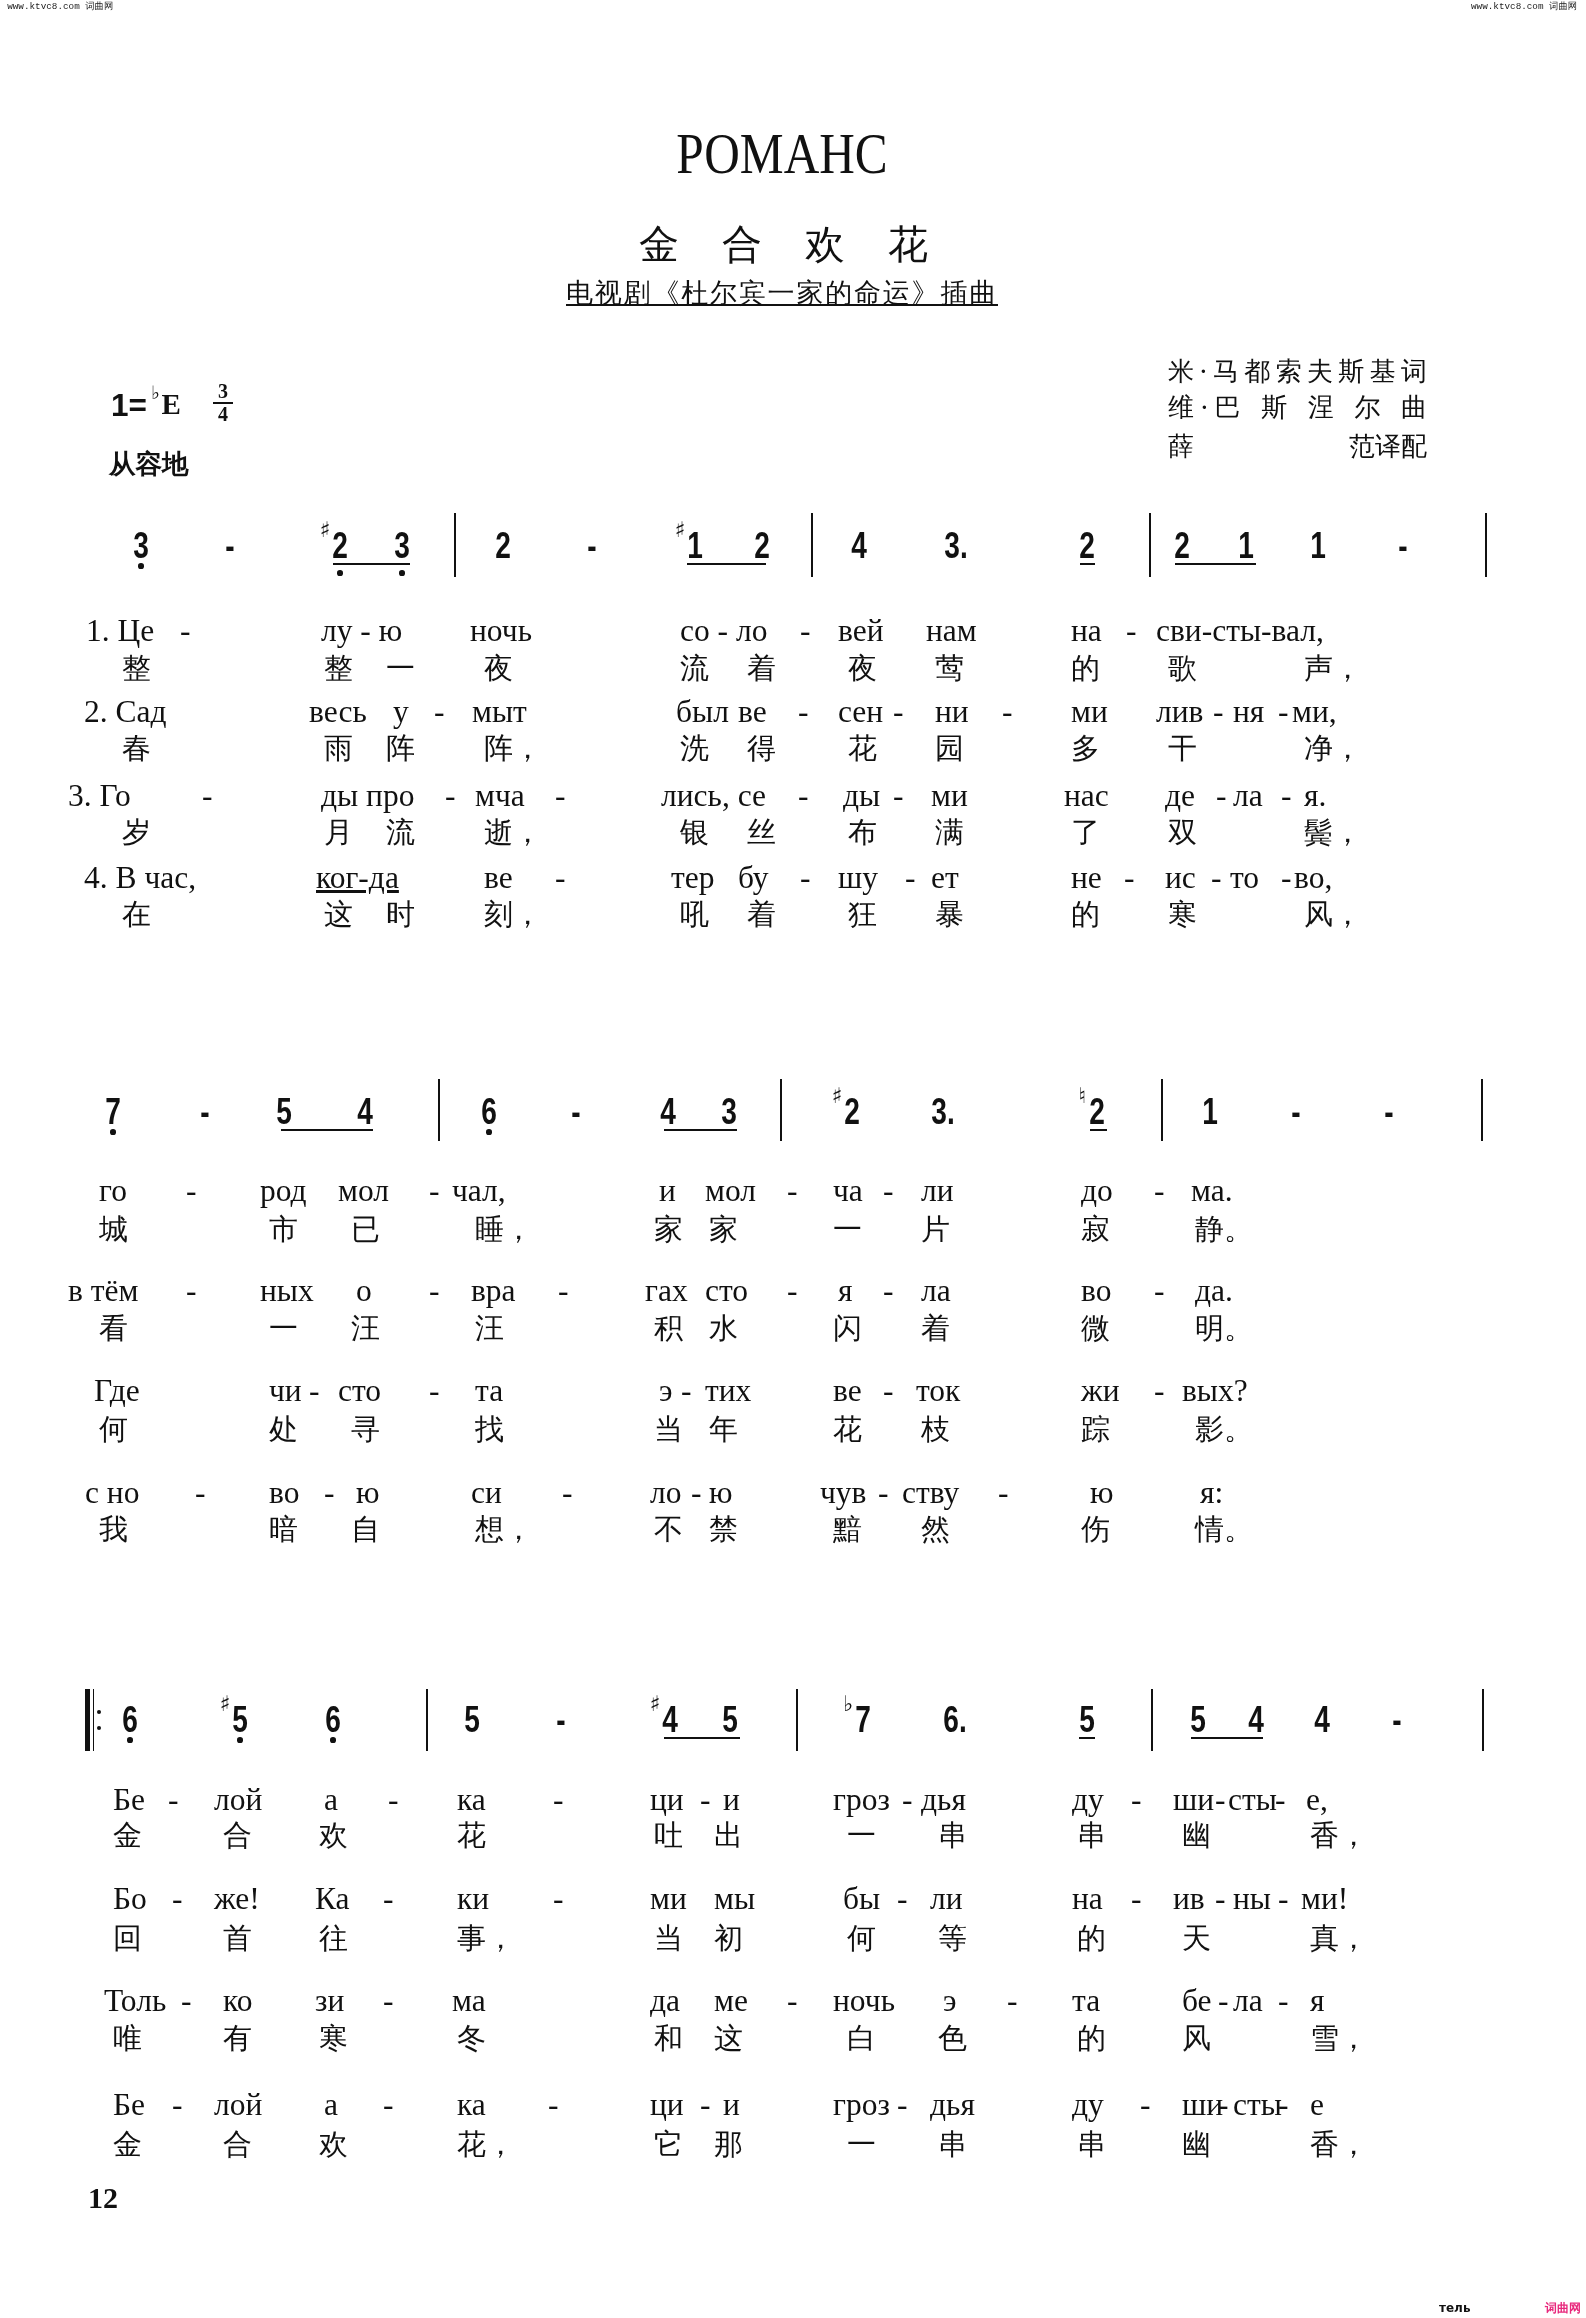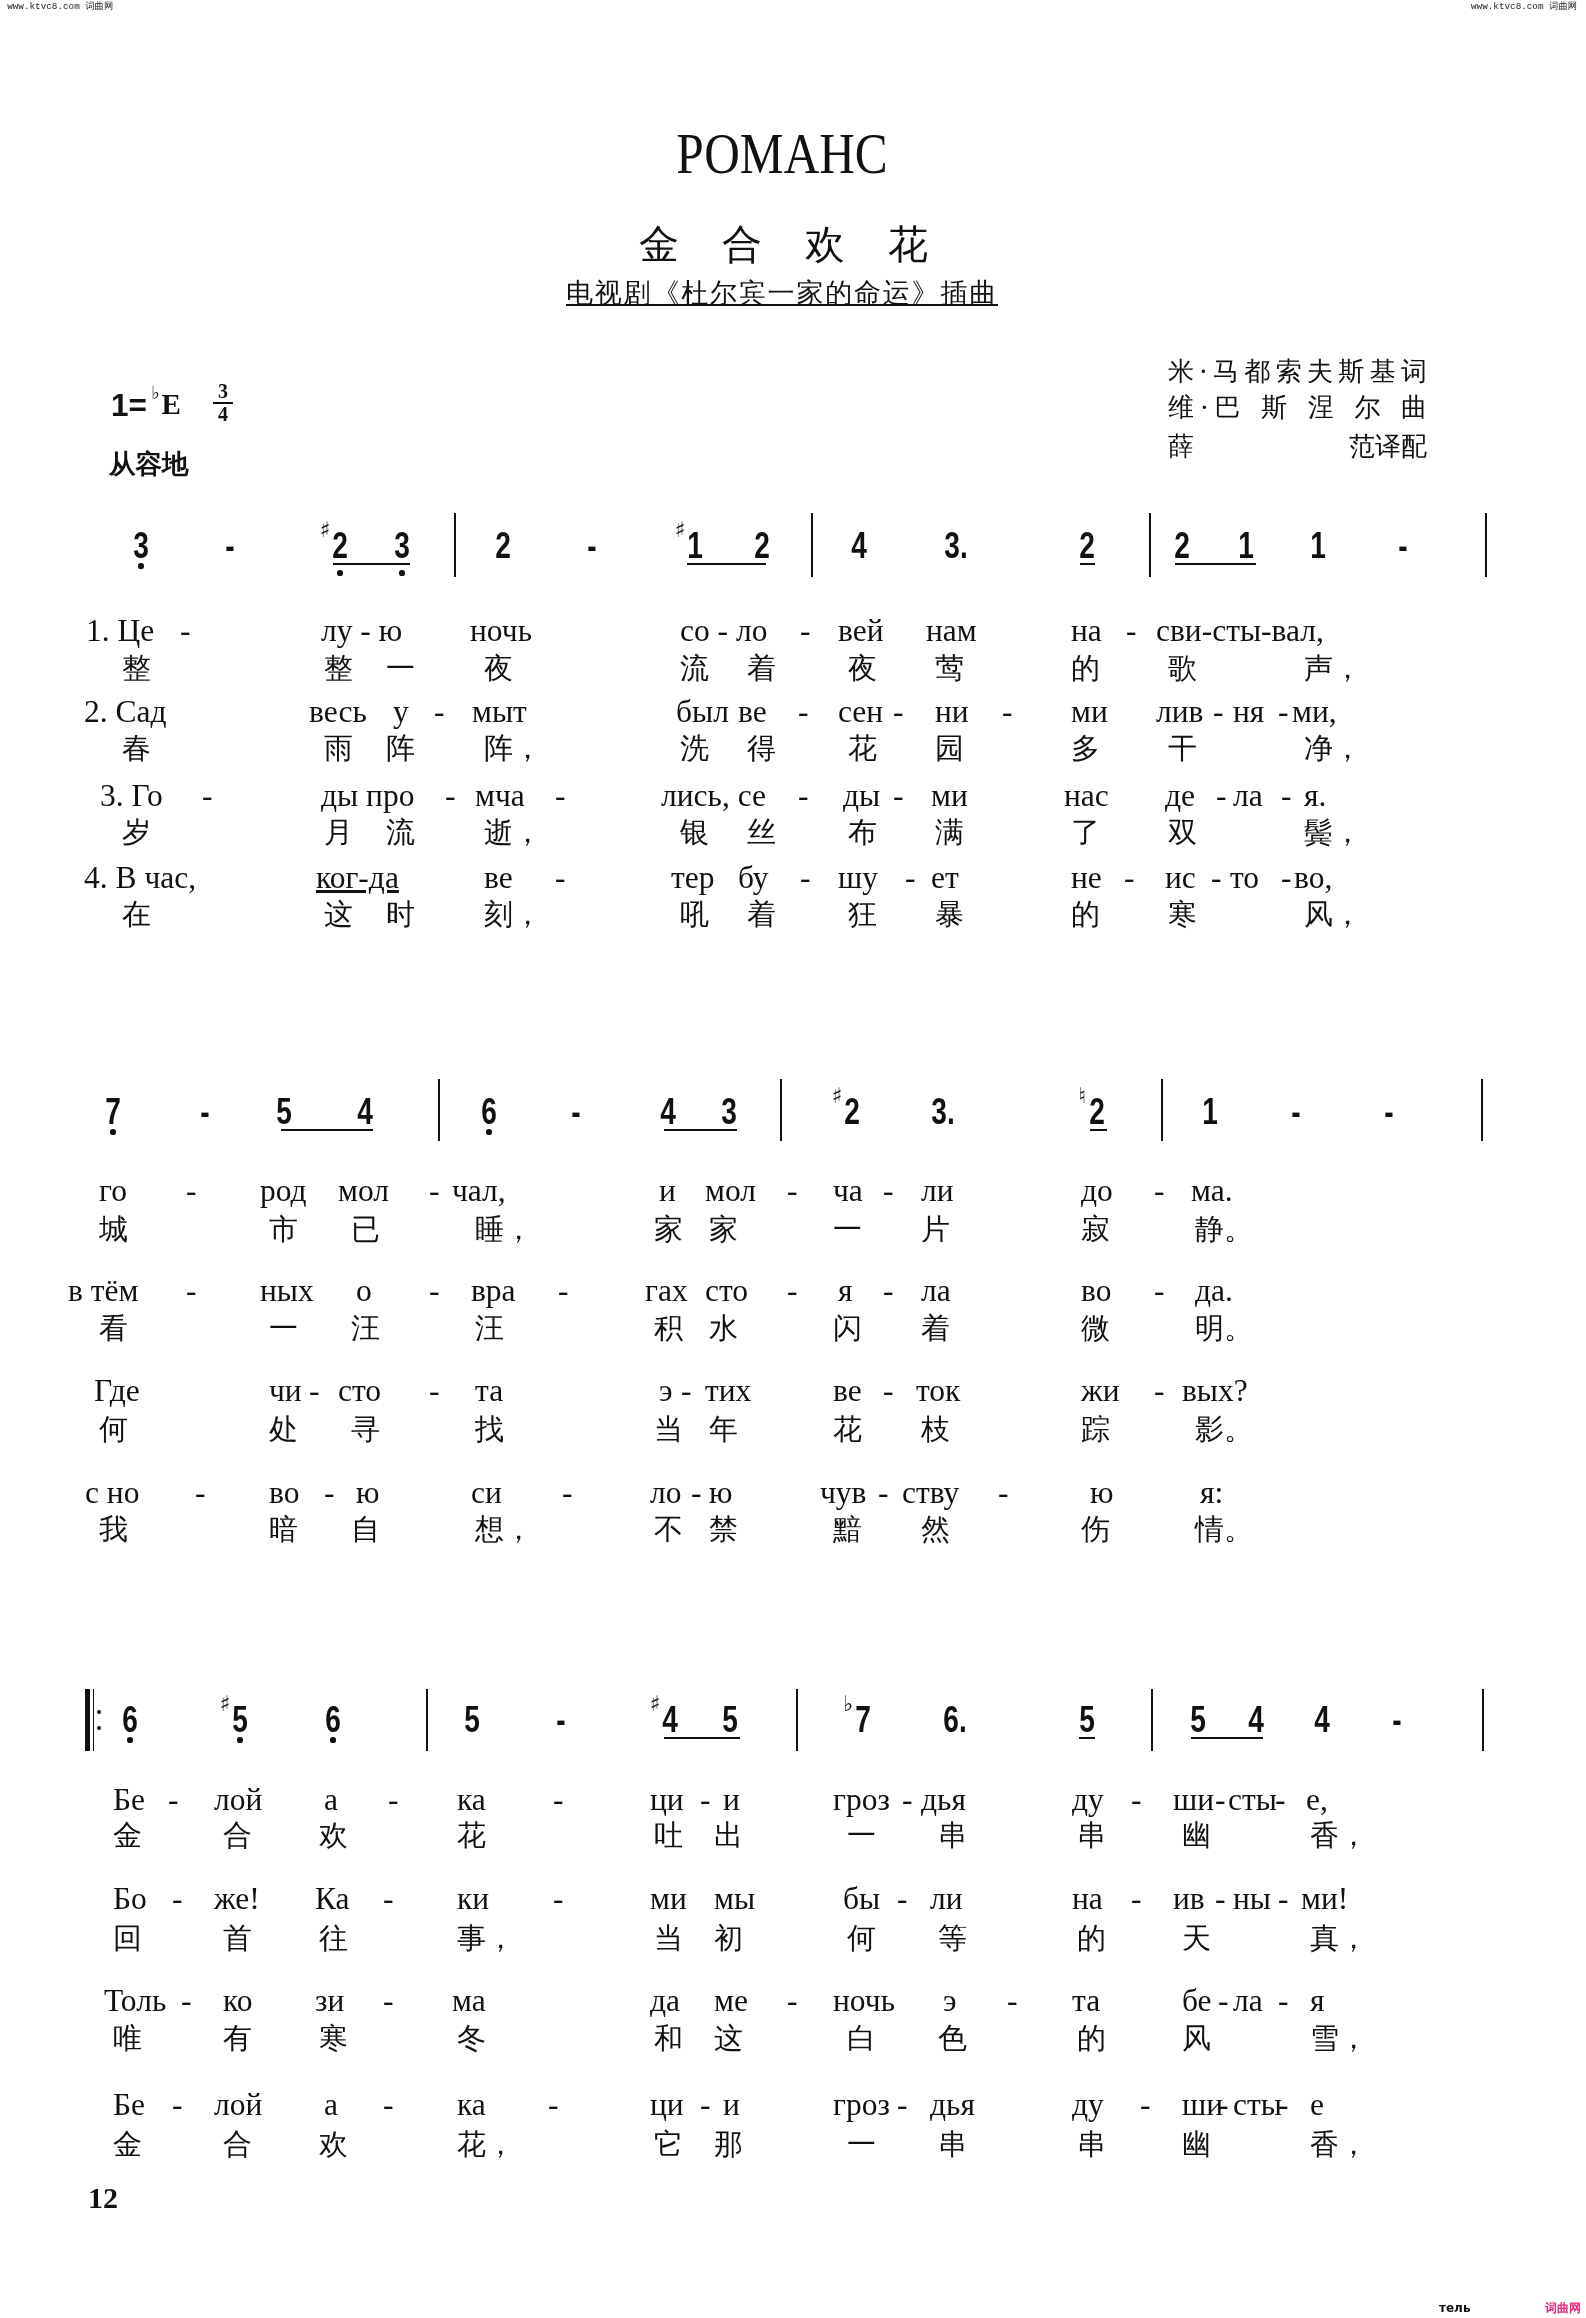--- a/index.html
+++ b/index.html
@@ -135,21 +135,21 @@
       <div class="ly zh" style="left: 324px; top: 749px;">雨</div>
       <div class="ly zh" style="left: 386px; top: 749px;">阵</div>
       <div class="ly zh" style="left: 484px; top: 749px;">阵，</div>
       <div class="ly zh" style="left: 680px; top: 749px;">洗</div>
       <div class="ly zh" style="left: 747px; top: 749px;">得</div>
       <div class="ly zh" style="left: 848px; top: 749px;">花</div>
       <div class="ly zh" style="left: 935px; top: 749px;">园</div>
       <div class="ly zh" style="left: 1071px; top: 749px;">多</div>
       <div class="ly zh" style="left: 1168px; top: 749px;">干</div>
       <div class="ly zh" style="left: 1304px; top: 749px;">净，</div>
-      <div class="ly ru" style="left: 100px; top: 796px;">3. Го</div>
+      <div class="ly ru" style="left: 68px; top: 796px;">3. Го</div>
       <div class="ly ru" style="left: 202px; top: 796px;">-</div>
       <div class="ly ru" style="left: 321px; top: 796px;">ды про</div>
       <div class="ly ru" style="left: 445px; top: 796px;">-</div>
       <div class="ly ru" style="left: 475px; top: 796px;">мча</div>
       <div class="ly ru" style="left: 555px; top: 796px;">-</div>
       <div class="ly ru" style="left: 661px; top: 796px;">лись, се</div>
       <div class="ly ru" style="left: 798px; top: 796px;">-</div>
       <div class="ly ru" style="left: 843px; top: 796px;">ды</div>
       <div class="ly ru" style="left: 893px; top: 796px;">-</div>
       <div class="ly ru" style="left: 931px; top: 796px;">ми</div>

